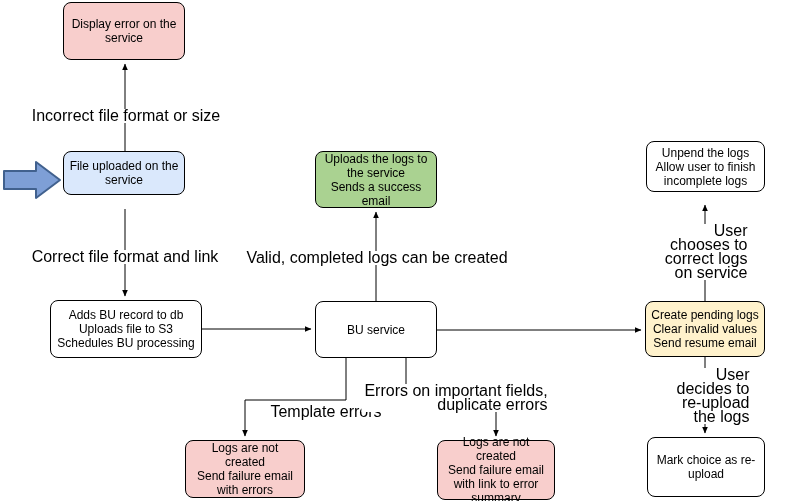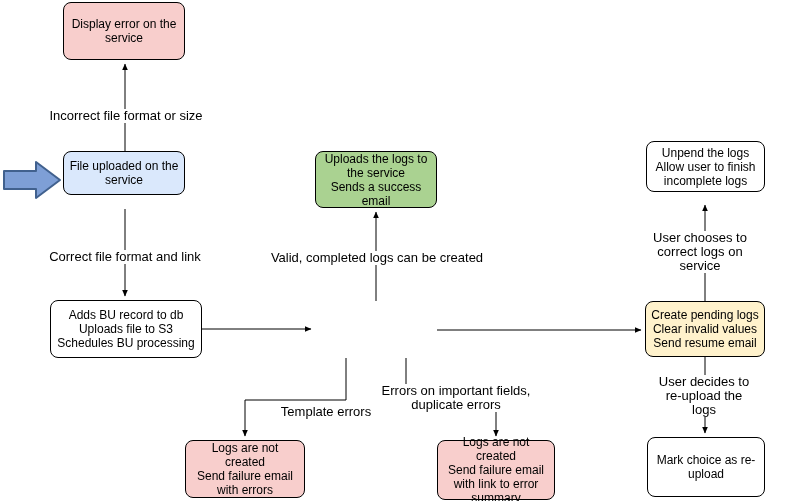--- a/index.html
+++ b/index.html
@@ -16,22 +16,22 @@
     text-align:center; font-size:12px; line-height:14px; padding:2px 4px;
   }
   .node-text { white-space:pre-line; }
   .fill-error   { background:#f8cecc; }
   .fill-input   { background:#dae8fc; }
   .fill-success { background:#aad291; }
   .fill-pending { background:#fff2cc; }
   .fill-neutral { background:#ffffff; }
   .edge-label {
     position:absolute; transform:translate(-50%,-50%);
-    background:#ffffff; font-size:13px; line-height:14px;
-    text-align:center; white-space:pre-line; padding:0 3px;
+    background:#ffffff; font-size:16px; line-height:14px;
+    text-align:right; white-space:pre-line; padding:0 3px;
   }
 </style>
 </head>
 <body>
 
 <div id="canvas">
 
   <svg id="connectors" viewBox="0 0 801 501" xmlns="http://www.w3.org/2000/svg">
     <defs>
       <marker id="arrow" viewBox="0 0 10 10" refX="8.5" refY="5" markerWidth="7.5" markerHeight="7.5" orient="auto">
@@ -68,20 +68,23 @@
   <div class="node fill-input" style="left:63px;top:151px;width:122px;height:44px">
     <span class="node-text">File uploaded on the service</span>
   </div>
 
   <div class="node fill-neutral" style="left:50px;top:300px;width:152px;height:58px">
     <span class="node-text">Adds BU record to db
 Uploads file to S3
 Schedules BU processing</span>
   </div>
 
+  <div class="node fill-neutral" style="left:315px;top:301px;width:122px;height:57px">
+    <span class="node-text">BU service</span>
+  </div>
 
   <div class="node fill-success" style="left:315px;top:151px;width:122px;height:57px">
     <span class="node-text">Uploads the logs to the service
 Sends a success email</span>
   </div>
 
   <div class="node fill-neutral" style="left:646px;top:141px;width:119px;height:51px">
     <span class="node-text">Unpend the logs
 Allow user to finish incomplete logs</span>
   </div>

